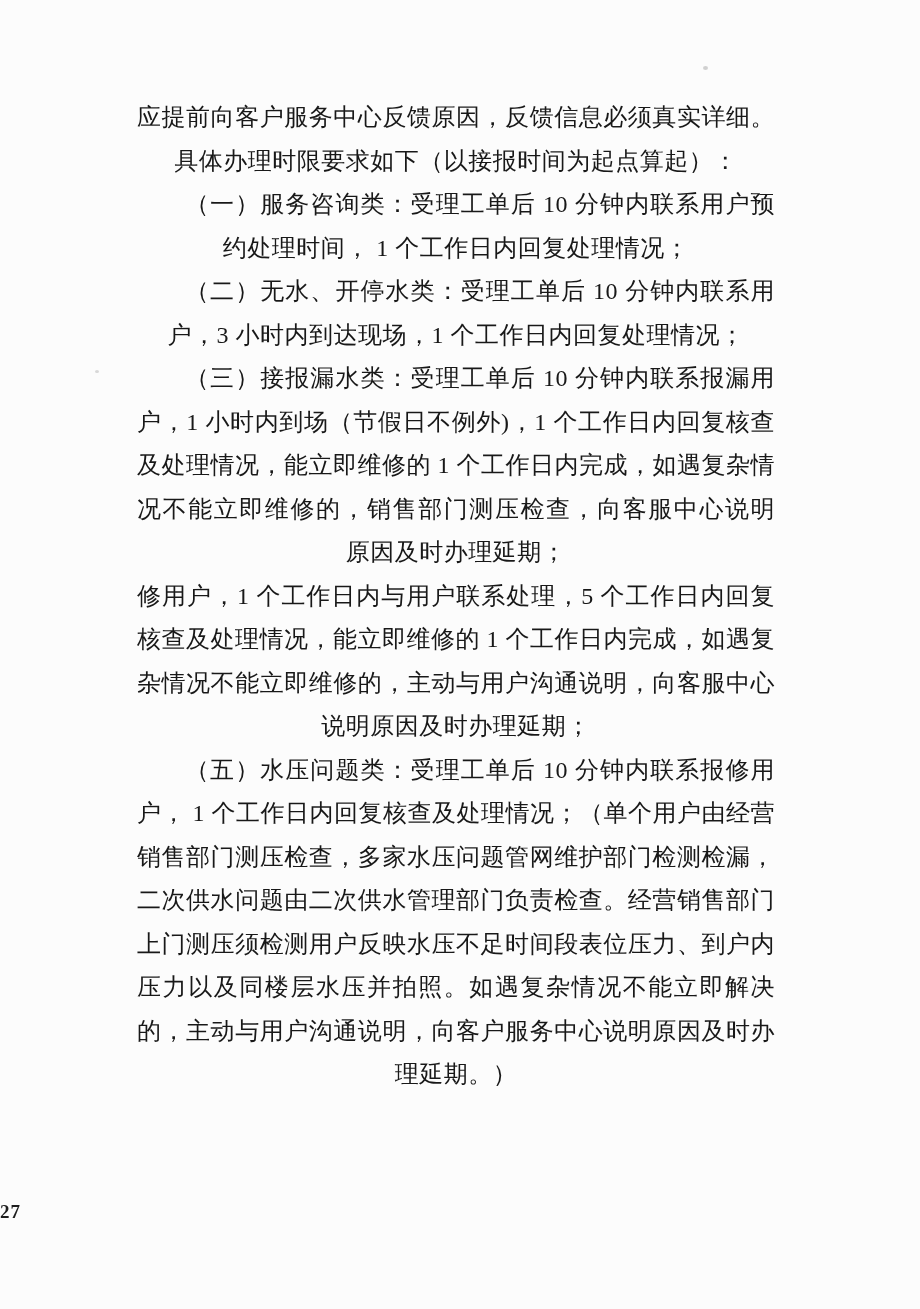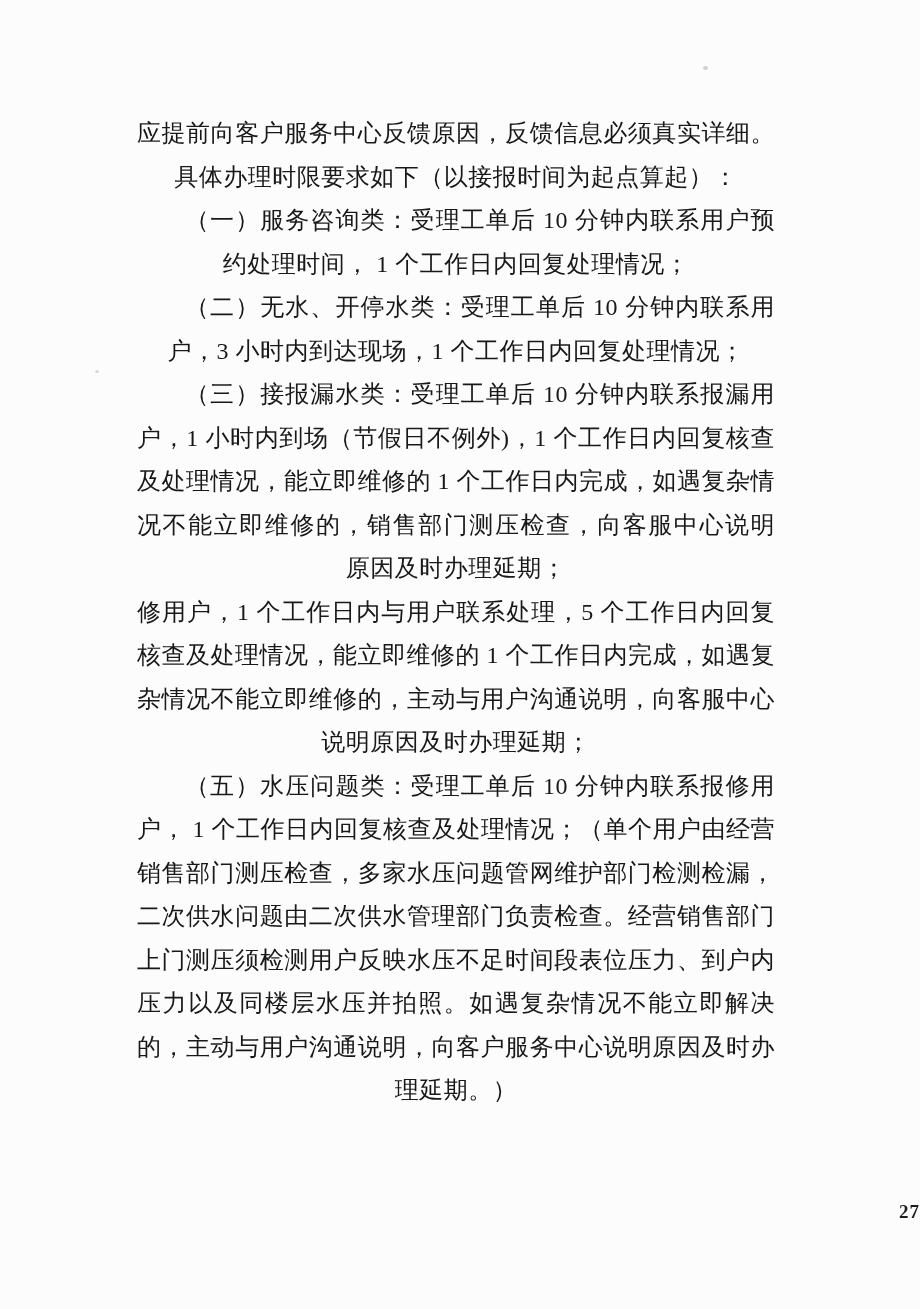--- a/index.html
+++ b/index.html
@@ -14,21 +14,21 @@
     position: relative;
     width: 920px;
     height: 1309px;
     background: #fcfcfc;
     overflow: hidden;
     color: #1a1a1a;
   }
   .textcol {
     position: absolute;
     left: 137px;
-    top: 112px;
+    top: 96px;
     width: 638px;
   }
   .para { margin: 0; padding: 0; }
   .ln {
     display: block;
     height: 43.5px;
     line-height: 43.5px;
     font-size: 24px;
     white-space: nowrap;
     text-align: center;
@@ -42,21 +42,21 @@
     text-align-last: justify;
     overflow: hidden;
   }
   
   .ind { text-indent: 2em; }
   .pageno {
     position: absolute;
     top: 1201px;
     left: 0;
     width: 920px;
-    text-align: right;
+    text-align: left;
     font-size: 19px;
     font-weight: bold;
     letter-spacing: 1px;
     color: #1d1d1d;
   }
   .speck {
     position: absolute;
     border-radius: 50%;
     pointer-events: none;
   }

